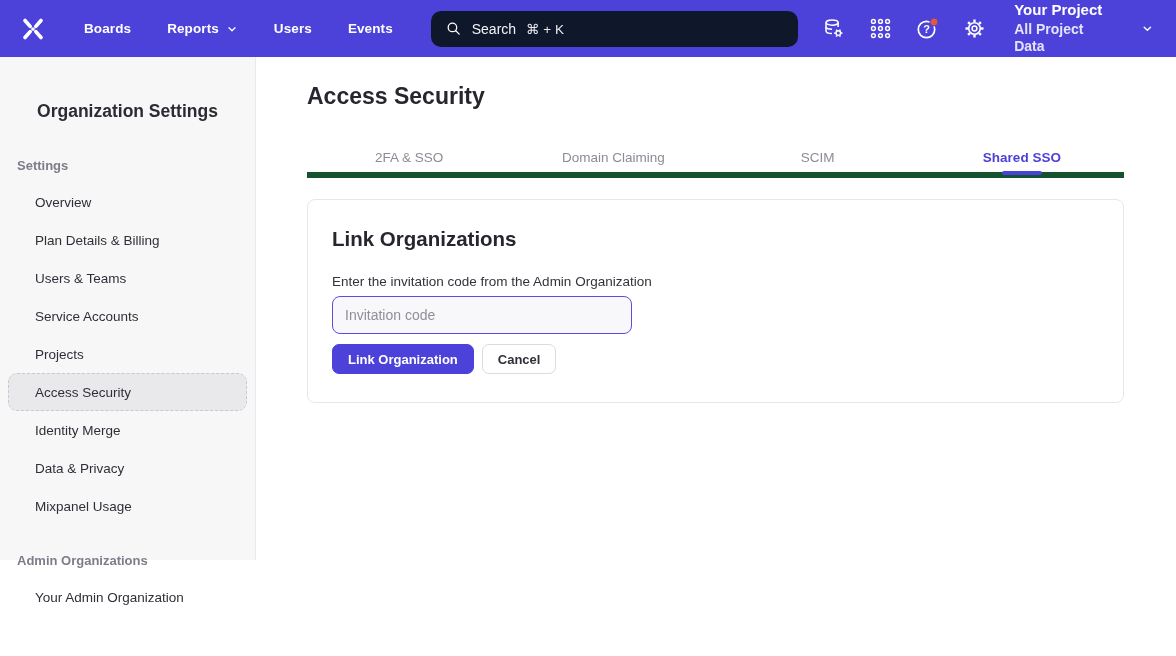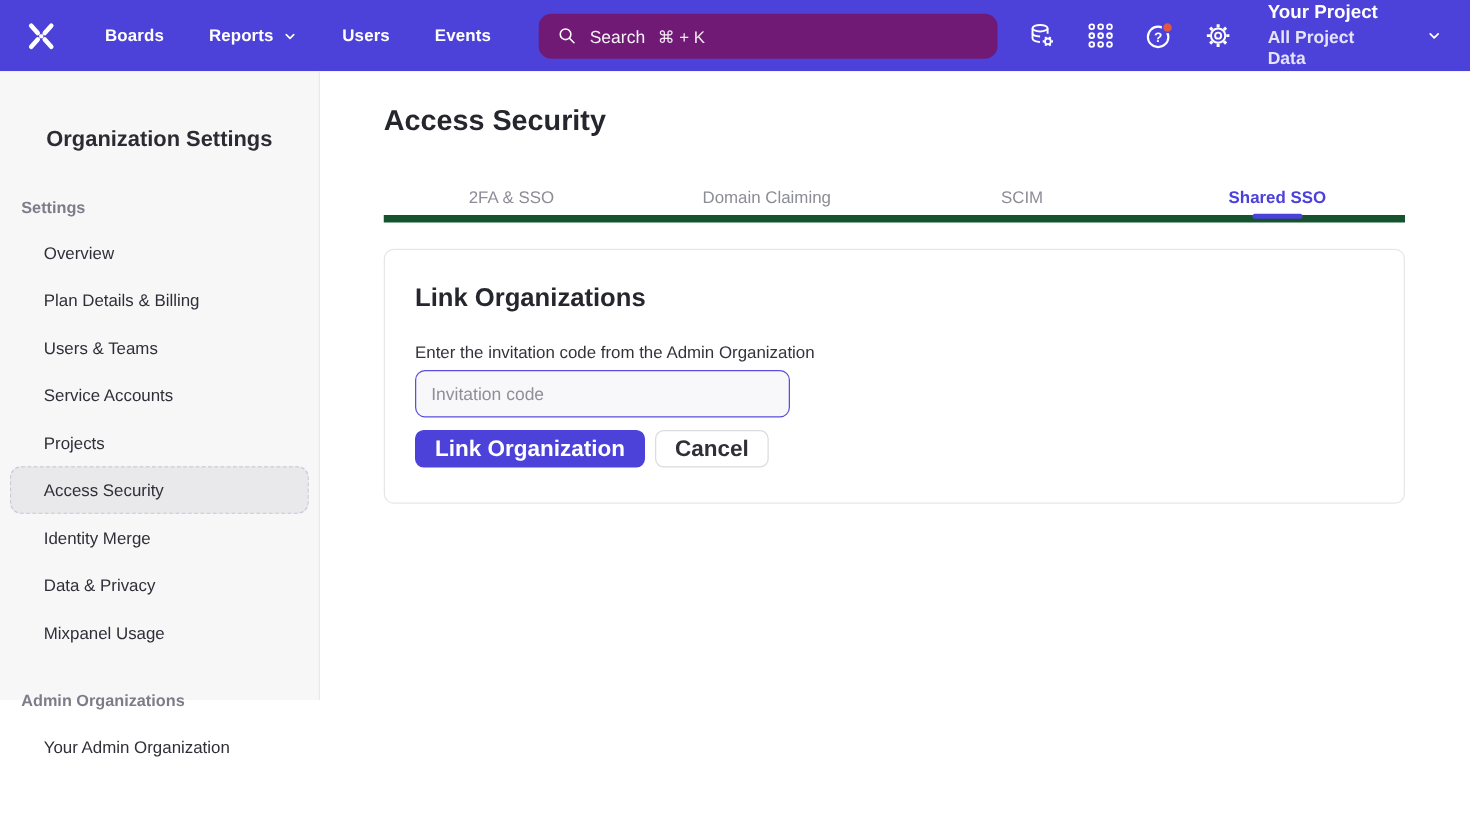--- a/index.html
+++ b/index.html
@@ -8,21 +8,21 @@
   .app { position:relative; width:1176px; height:560px; }
 
   
   .navbar { position:absolute; top:0; left:0; right:0; height:57px;
     background:#4C42D9; display:flex; align-items:center; padding:0 22px 0 18px; }
   .logo { width:30px; height:30px; display:flex; align-items:center; justify-content:center;
     cursor:pointer; flex:0 0 auto; }
   .nav-items { display:flex; align-items:center; gap:36px; margin-left:36px; }
   .nav-item { color:#fff; font-size:13.5px; font-weight:700; letter-spacing:.1px;
     display:flex; align-items:center; gap:7px; cursor:pointer; white-space:nowrap; }
-  .search { margin-left:38px; width:370px; height:36px; background:#701a75;
+  .search { margin-left:38px; width:370px; height:36px; background:#0f172a;
     border-radius:10px; display:flex; align-items:center; padding:0 14px; cursor:text; }
   .search-text { color:rgba(255,255,255,.95); font-size:14px; margin-left:10px; }
   .search-shortcut { color:rgba(255,255,255,.9); font-size:13.5px; margin-left:10px; }
   .nav-right { margin-left:auto; display:flex; align-items:center; }
   .nav-icon-btn { width:24px; height:24px; margin-left:23px; position:relative;
     display:flex; align-items:center; justify-content:center; cursor:pointer; flex:0 0 auto; }
   .project-switcher { margin-left:28px; display:flex; align-items:center; cursor:pointer; }
   .project-texts { display:flex; flex-direction:column; line-height:1.25; }
   .project-name { color:#fff; font-size:15px; font-weight:700; }
   .project-subtitle { color:rgba(255,255,255,.85); font-size:14px; font-weight:700; margin-top:1px; }
@@ -54,21 +54,21 @@
 
   .card { margin-top:21px; border:1px solid #E7E7EB; border-radius:8px; background:#fff;
     padding:27px 24px 28px; }
   .card-title { font-size:20.5px; font-weight:700; color:#26262E; }
   .field-label { margin-top:23px; font-size:13.5px; color:#33333B; }
   .invite-input { display:block; margin-top:7px; width:300px; height:38px;
     border:1px solid #5A4EE0; border-radius:8px; background:#F8F8FA; padding:0 12px;
     font-size:14px; color:#2F2F38; outline:none; font-family:"Liberation Sans",sans-serif; }
   .invite-input::placeholder { color:#8F8F99; }
   .btn-row { margin-top:10px; display:flex; gap:8px; align-items:center; }
-  .btn { height:30px; border-radius:7px; font-size:18px; padding:0 15px; cursor:pointer;
+  .btn { height:30px; border-radius:7px; font-size:13px; padding:0 15px; cursor:pointer;
     font-family:"Liberation Sans",sans-serif; display:flex; align-items:center; }
   .btn-primary { background:#4C42D9; border:1px solid #4C42D9; color:#fff; font-weight:700; }
   .btn-secondary { background:#fff; border:1px solid #DBDBE0; color:#2F2F37; font-weight:700; }
 
   svg { display:block; }
 </style>
 </head>
 <body>
 
 <div class="app">

